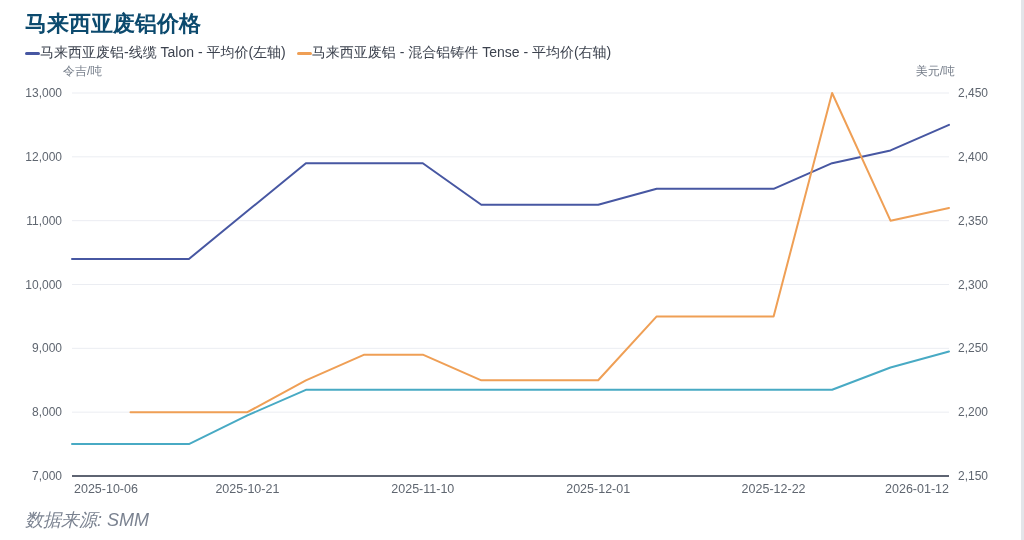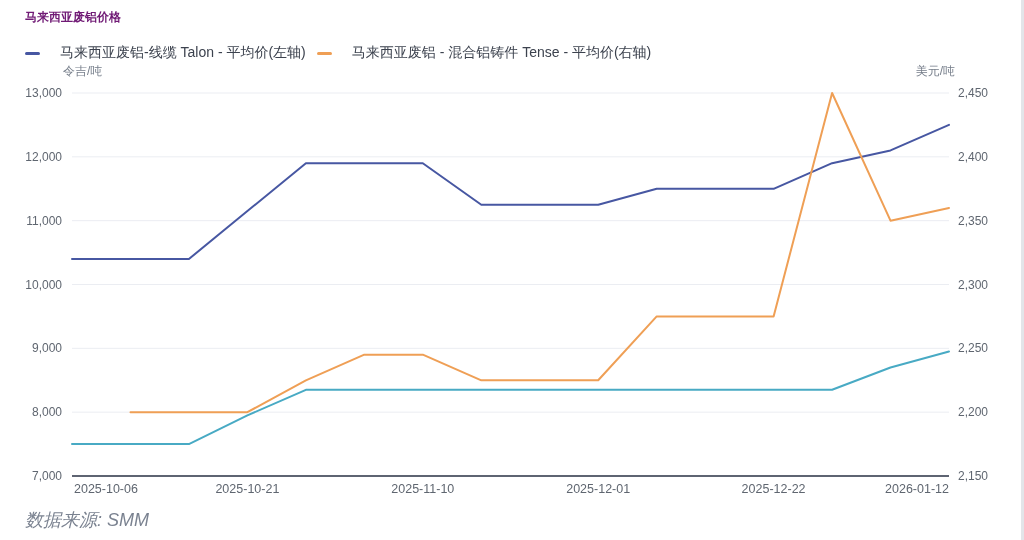--- a/index.html
+++ b/index.html
@@ -1,20 +1,20 @@
 <!DOCTYPE html>
 <html><head>
 <meta charset="utf-8">
 <style>
   html,body{margin:0;padding:0;background:#fff;}
   .page{position:relative;width:1024px;height:540px;background:#ffffff;overflow:hidden;
         font-family:"Liberation Sans", sans-serif;}
-  .chart-title{position:absolute;left:25px;top:9px;font-size:12px;font-weight:bold;color:#701a75;}
+  .chart-title{position:absolute;left:25px;top:9px;font-size:22px;font-weight:bold;color:#0c4a6e;}
   .legend{position:absolute;left:25px;top:44px;display:flex;align-items:center;gap:11px;}
-  .legend-item{display:flex;align-items:center;gap:20px;cursor:pointer;}
+  .legend-item{display:flex;align-items:center;gap:0;cursor:pointer;}
   .legend-dash{display:inline-block;width:15px;height:3px;border-radius:2px;margin-top:1px;}
   .legend-label{font-size:14px;color:#3c424e;white-space:nowrap;}
   .axis-name{position:absolute;top:63px;font-size:12px;color:#767e8a;}
   .axis-name.left{left:63px;}
   .axis-name.right{right:69px;text-align:right;}
   .source{position:absolute;left:25px;top:508px;font-size:18px;font-style:italic;color:#7a8290;}
   #plot{position:absolute;left:0;top:0;width:1024px;height:420px;}
   #plot svg{display:block;}
   .tick-label{font-size:12px;fill:#5f6670;font-family:"Liberation Sans",sans-serif;}
   .date-label{font-size:12.5px;fill:#5f6670;font-family:"Liberation Sans",sans-serif;}

